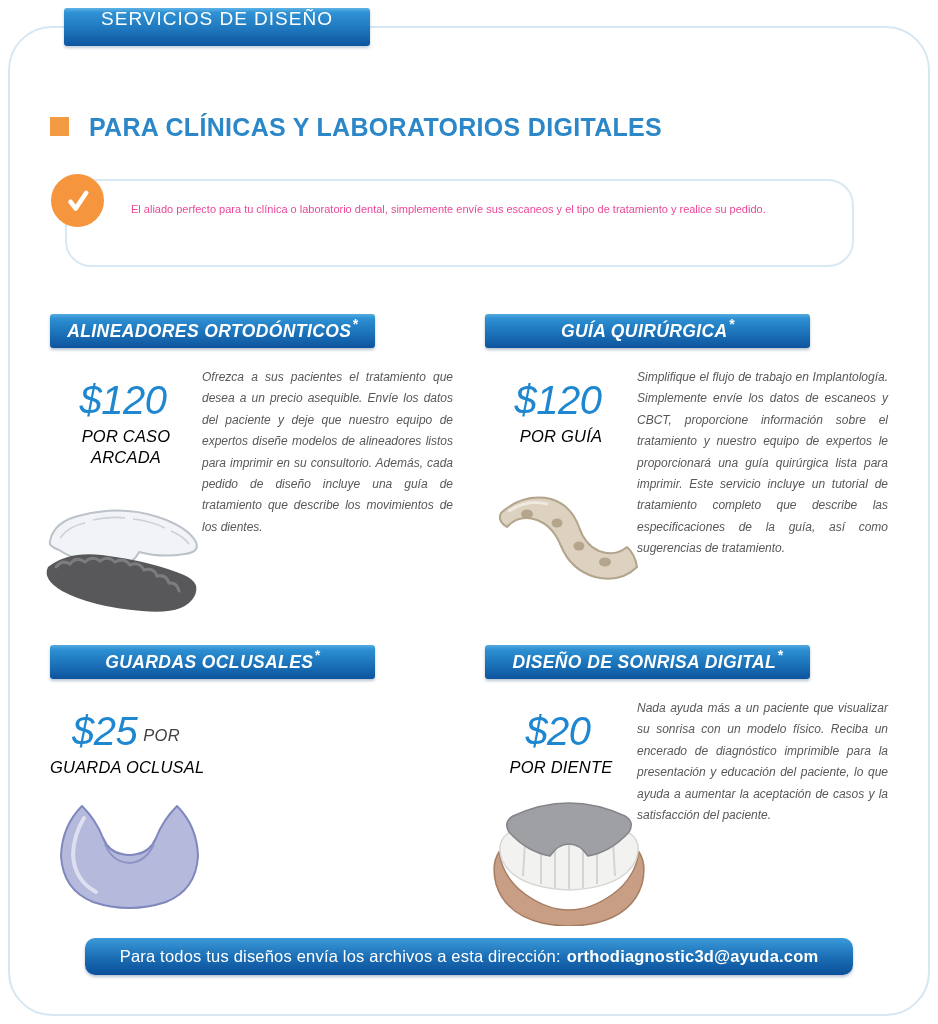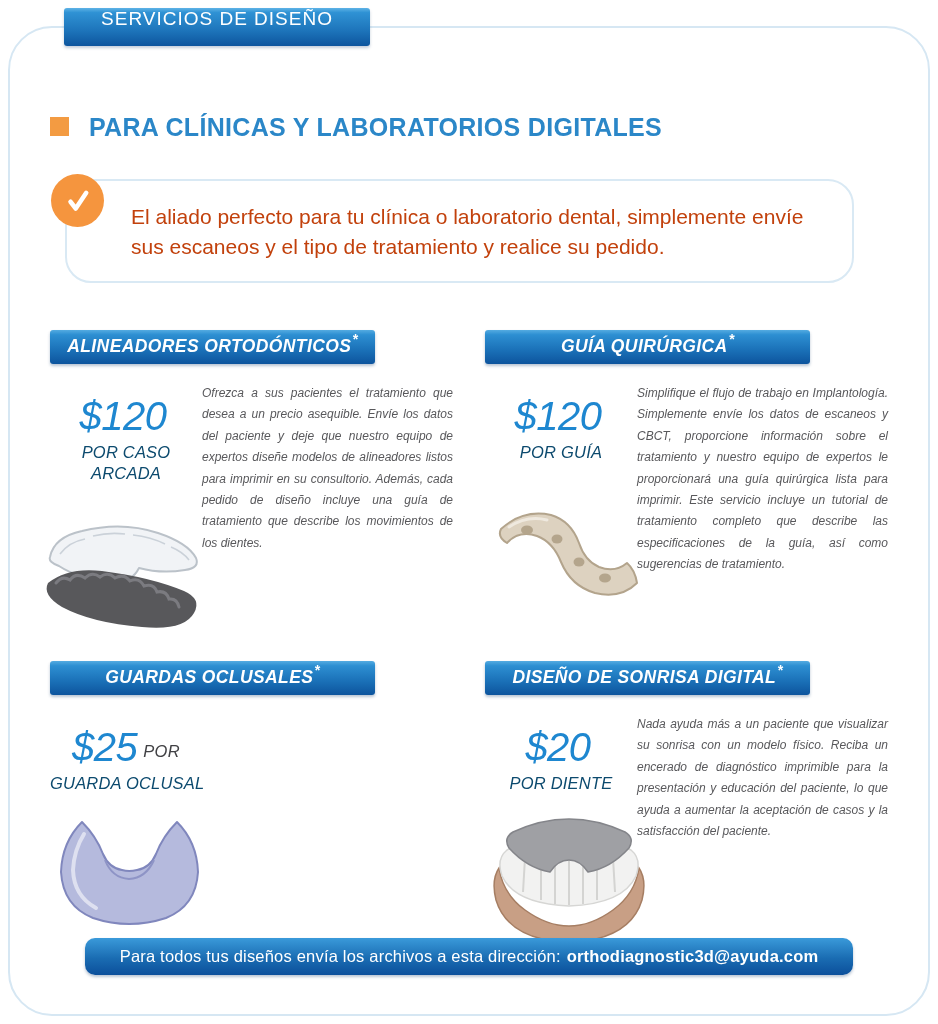--- a/index.html
+++ b/index.html
@@ -46,21 +46,21 @@
     border:2px solid #d9e9f4; border-radius:26px;
     min-height:88px;
     padding:21px 40px 18px 64px;
   }
   .check-badge {
     position:absolute; left:-16px; top:-7px;
     width:53px; height:53px; border-radius:50%;
     background:#f5953e;
     display:flex; align-items:center; justify-content:center;
   }
-  .callout p { font-size:21px; line-height:1.45; color:#c2410c; max-width:720px; }
+  .callout p { font-size:11px; line-height:1.45; color:#ec4899; max-width:720px; }
 
   
   .grid {
     margin-top:47px;
     display:grid; grid-template-columns:405px 405px; column-gap:30px;font-style:italic;
   }
   .banner {
     width:325px; height:34px;
     background:linear-gradient(180deg,#54abe1 0%,#2d8fd2 14%,#1a70b7 60%,#0d549d 100%);
     border-radius:3px;
@@ -68,21 +68,21 @@
     box-shadow:0 2px 3px rgba(20,60,110,0.3);
   }
   .banner span.t { color:#fff; font-size:17.5px; font-weight:bold; letter-spacing:0.4px; }
   .banner span.ast { color:#fff; font-size:14px; font-weight:bold; vertical-align:top; position:relative; top:-5px; margin-left:1px; }
   .card-body { display:flex; margin-top:19px; }
   .row1 .card-body { min-height:262px; margin-bottom:16px; }
   .price-col { width:152px; flex:0 0 auto; text-align:center; padding-top:13px; }
   .price { color:#1e87d0; font-size:40px; font-weight:400; letter-spacing:-0.5px; line-height:1; }
   .price .suffix { color:#414144; font-size:16.5px; font-weight:400; letter-spacing:0.3px; margin-left:6px; vertical-align:4px;margin-top:29px; }
   .unit {
-    color:#0c4a6e; font-size:16.5px; line-height:1.3; letter-spacing:0.2px;
+    color:#000000; font-size:16.5px; line-height:1.3; letter-spacing:0.2px;
     margin:6px auto 0 auto;
   }
   .unit.wrap2 { max-width:112px; }
   .unit.nowrap { white-space:nowrap; }
   .model-img { margin-top:10px; }
   .desc {
     flex:1 1 auto; font-size:12px; line-height:21.4px; color:#58585b;
     text-align:justify; padding-right:2px;
   }
 

